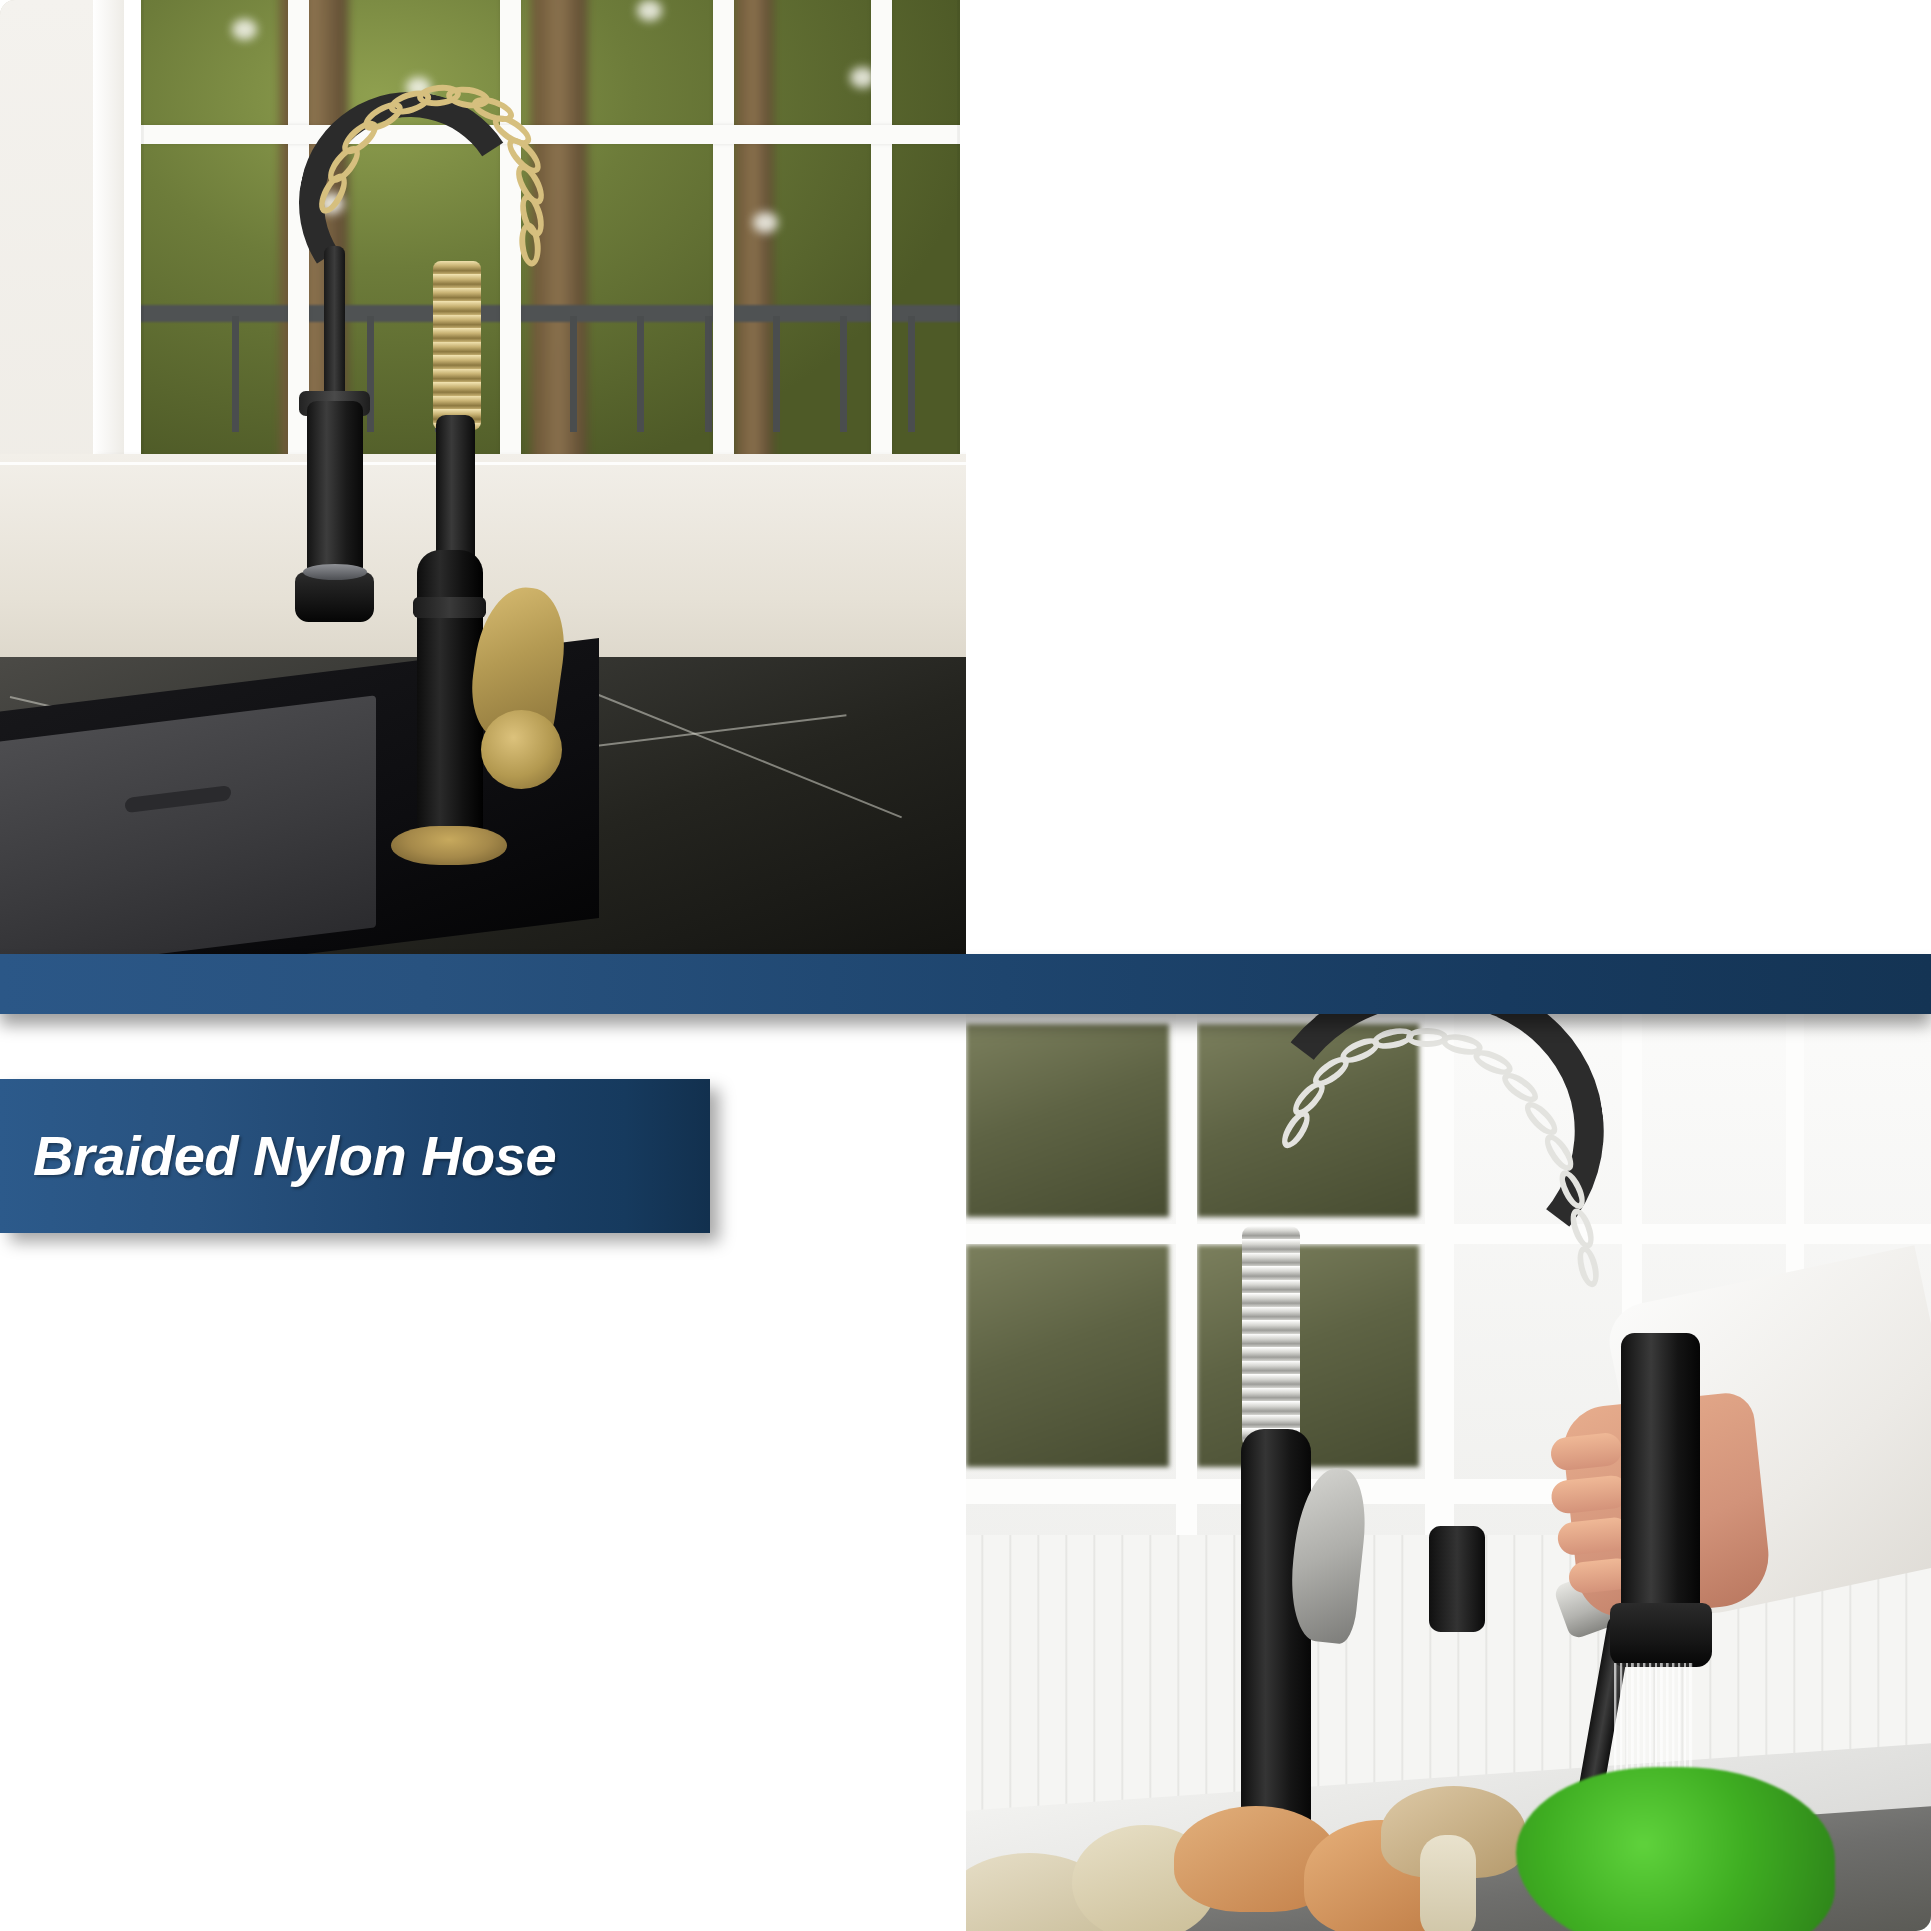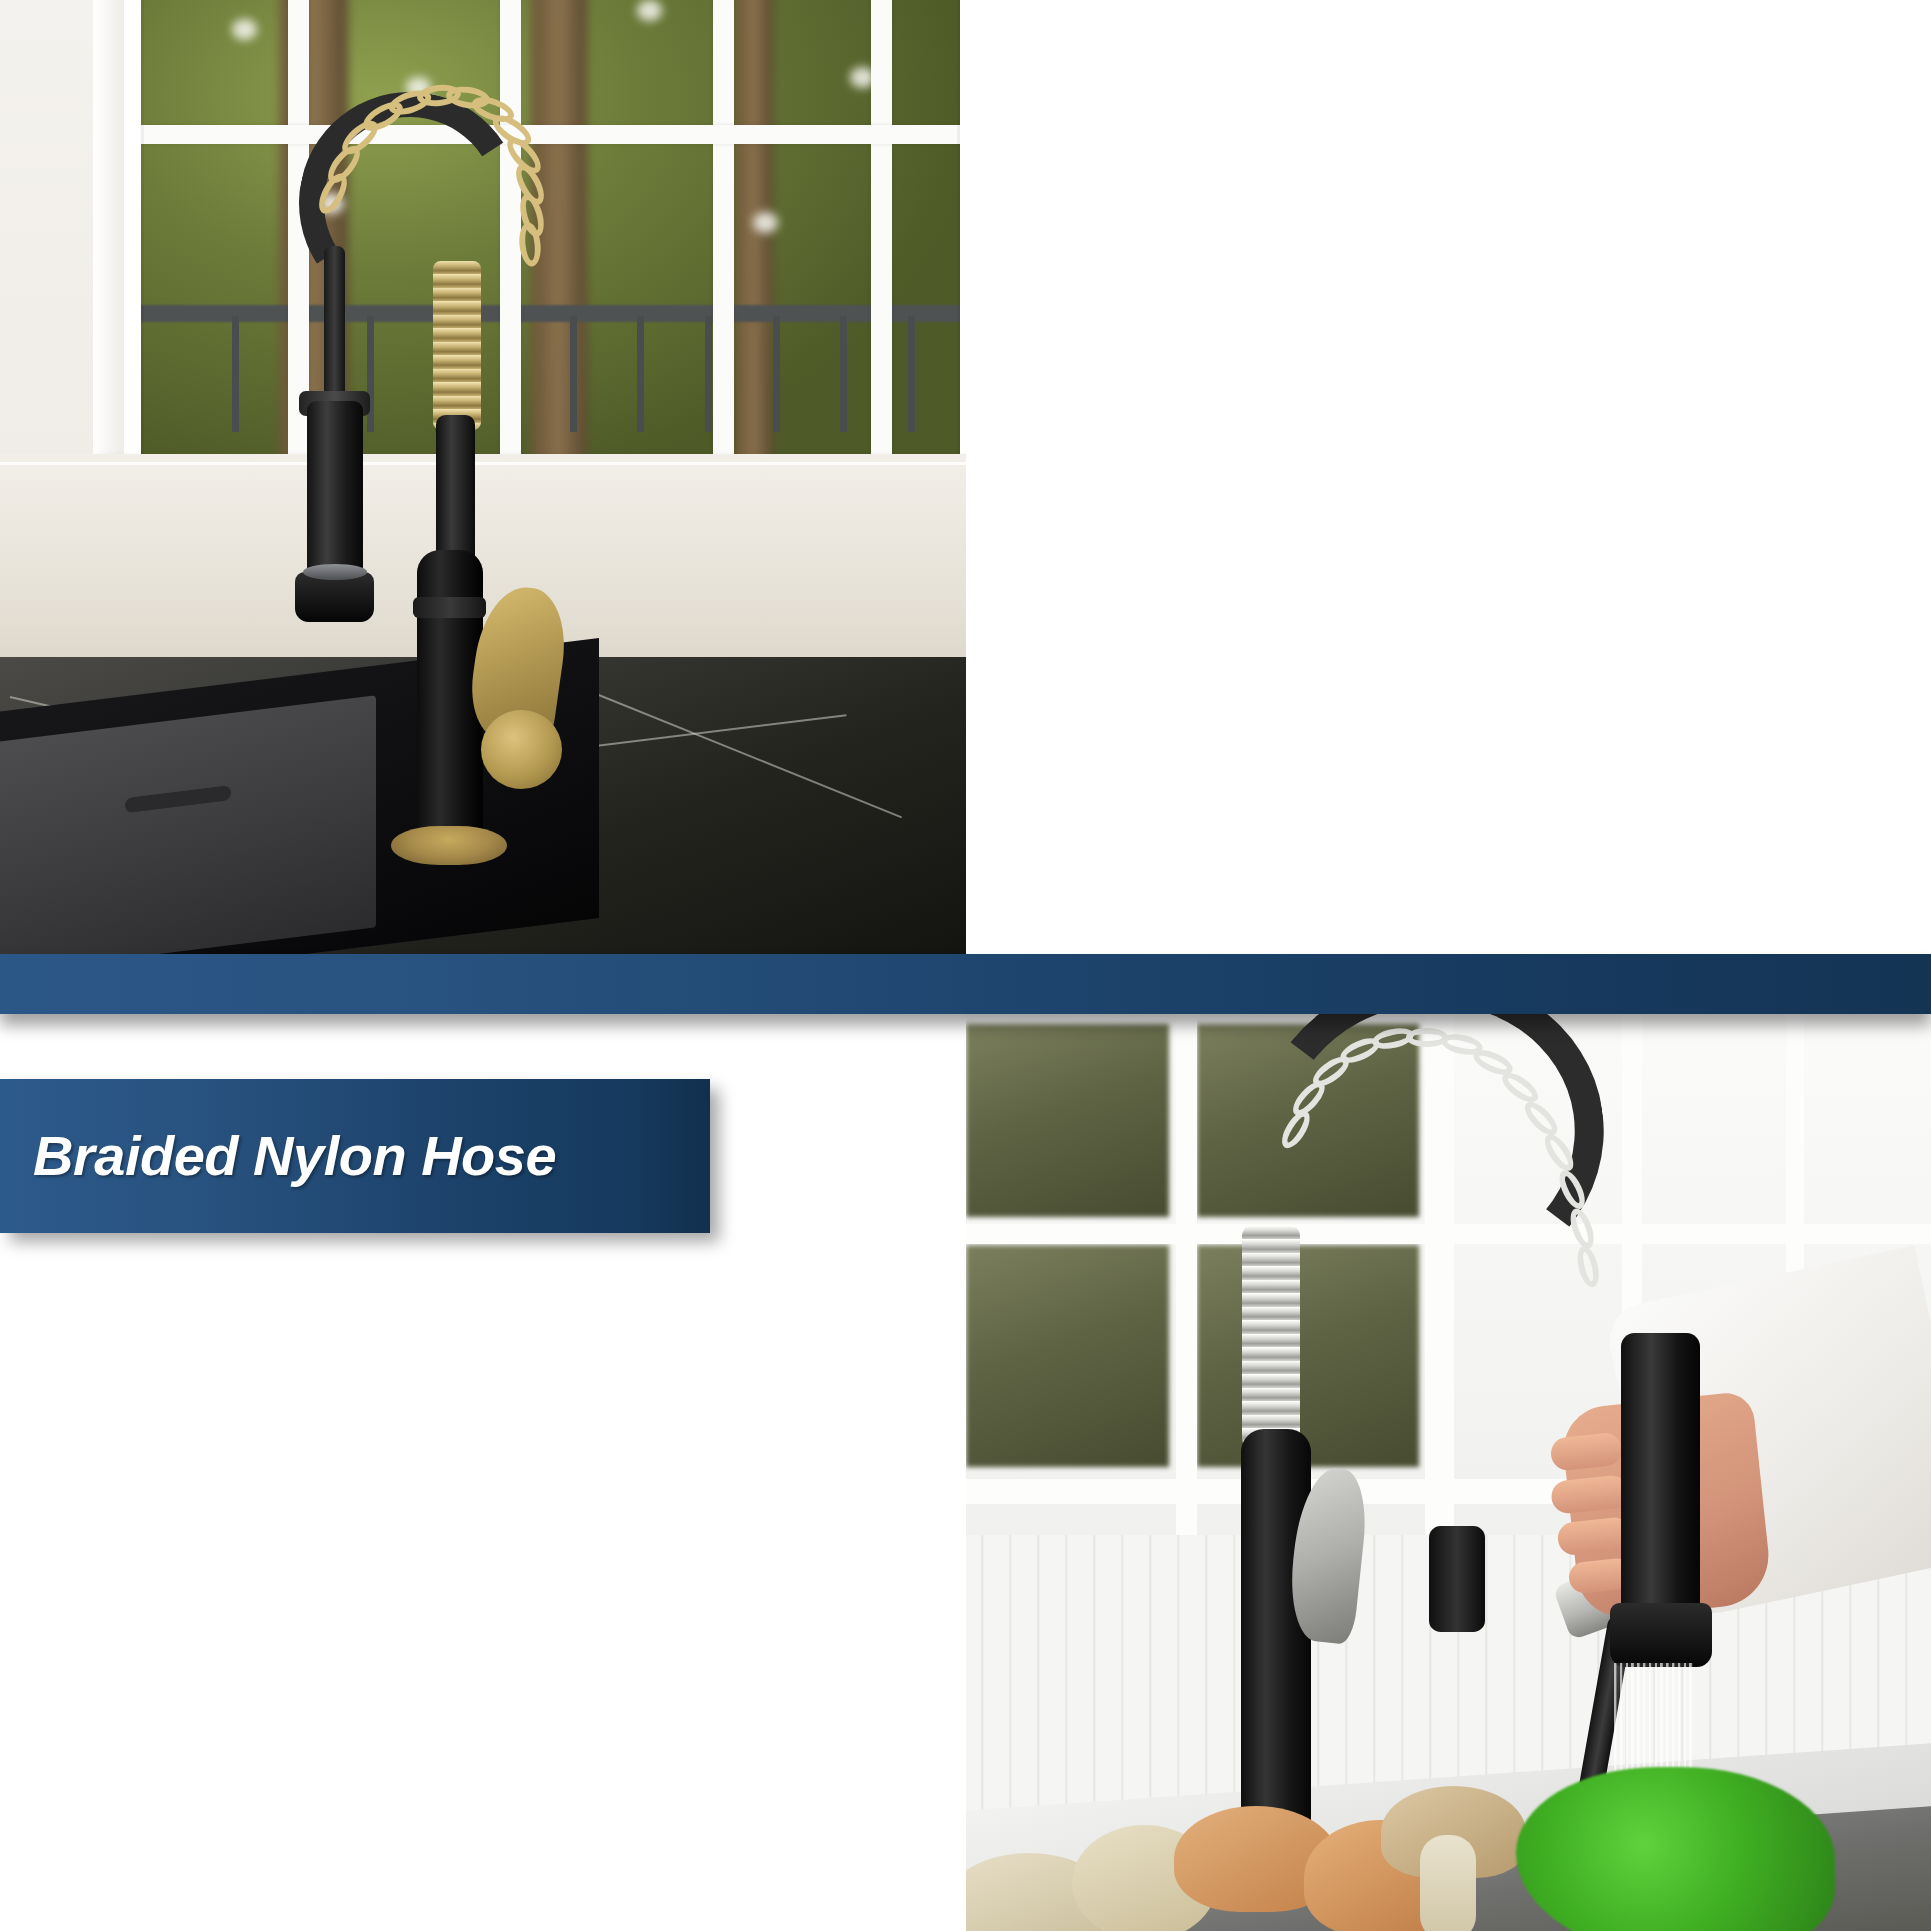--- a/index.html
+++ b/index.html
@@ -3,21 +3,21 @@
 <meta charset="utf-8">
 <style>
   * { margin:0; padding:0; box-sizing:border-box; }
   html,body { width:1931px; height:1931px; }
   body {
     font-family:"Liberation Sans", sans-serif;
     background:#ffffff;
     overflow:hidden;
     position:relative;
   }
-  .stage { position:relative; width:1931px; height:1931px; overflow:hidden; background:#fff; }
+  .stage { position:relative; width:1931px; height:1931px; overflow:hidden; background:#fff;border-radius:15px; }
 
   
   .photo-tl {
     position:absolute; left:0; top:0; width:966px; height:954px; overflow:hidden;
     background:#d8d3c9;
   }
   
   .tl-wall {
     position:absolute; left:0; top:0; width:966px; height:954px;
     background:

